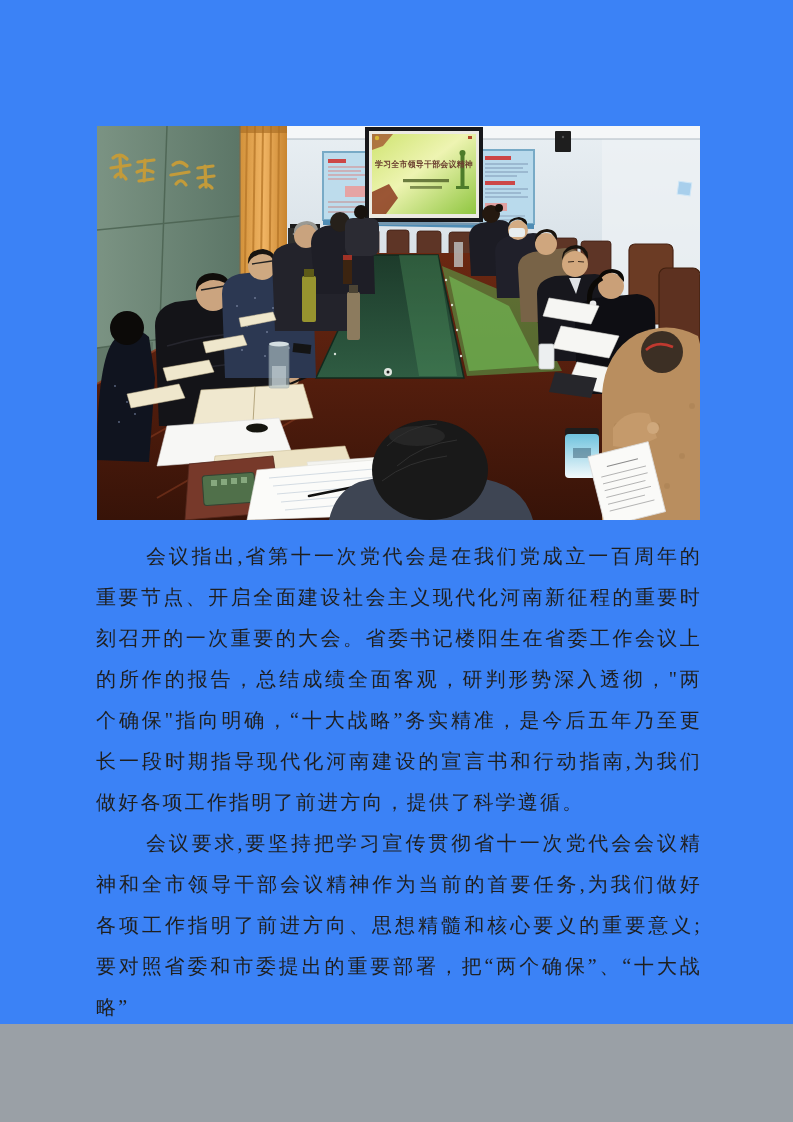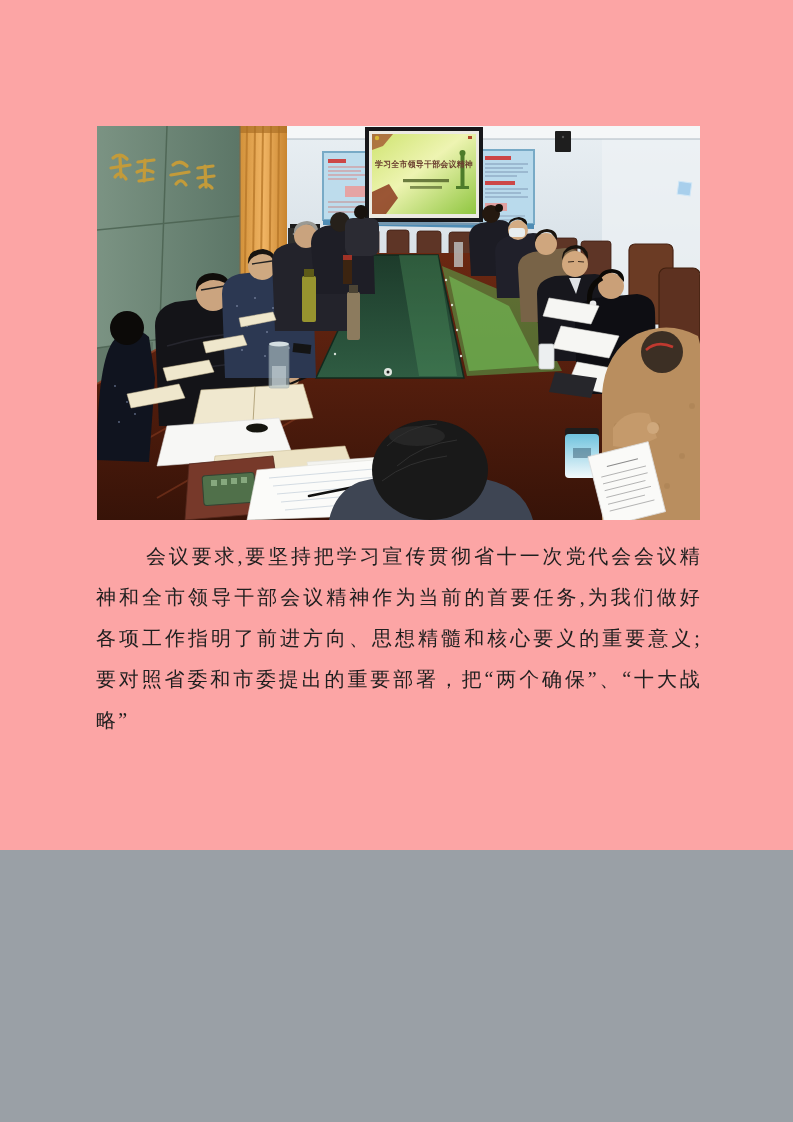--- a/index.html
+++ b/index.html
@@ -1,16 +1,16 @@
 <!DOCTYPE html>
 <html><head>
 <meta charset="utf-8">
 <style>
   html,body{margin:0;padding:0;background:#9aa0a6;}
-  .page{position:relative;width:793px;height:850px;margin:0 auto;background:#fca5a5;overflow:hidden;
+  .page{position:relative;width:793px;height:1024px;margin:0 auto;background:#3b82f6;overflow:hidden;
         font-family:"Liberation Serif","DejaVu Serif",serif;}
   .photo{position:absolute;left:97px;top:126px;width:603px;height:394px;margin:0;overflow:hidden;}
   .photo svg{display:block;}
   .article{position:absolute;left:96px;top:536px;width:606px;font-size:20px;line-height:41px;
            letter-spacing:2.2px;color:#1f1f1f;text-align:justify;text-justify:inter-ideograph;}
   .article p{margin:0;text-indent:50px;}
   .slide-title-text{font-family:"Liberation Serif","DejaVu Serif",serif;font-weight:bold;}
 </style>
 </head>
 <body>
@@ -426,16 +426,17 @@
           <path d="M290,320 Q310,300 340,298"></path>
           <path d="M300,340 Q325,318 360,314"></path>
           <path d="M285,355 Q310,335 350,330"></path>
         </g>
         <ellipse cx="320" cy="310" rx="28" ry="10" fill="#2e2e2e" opacity="0.6"></ellipse>
       </g>
     </svg>
   </figure>
 
   <div class="article">
+    <p>会议指出,省第十一次党代会是在我们党成立一百周年的重要节点、开启全面建设社会主义现代化河南新征程的重要时刻召开的一次重要的大会。省委书记楼阳生在省委工作会议上的所作的报告，总结成绩全面客观，研判形势深入透彻，"两个确保"指向明确，“十大战略”务实精准，是今后五年乃至更长一段时期指导现代化河南建设的宣言书和行动指南,为我们做好各项工作指明了前进方向，提供了科学遵循。</p>
     <p>会议要求,要坚持把学习宣传贯彻省十一次党代会会议精神和全市领导干部会议精神作为当前的首要任务,为我们做好各项工作指明了前进方向、思想精髓和核心要义的重要意义;要对照省委和市委提出的重要部署，把“两个确保”、“十大战略”</p>
   </div>
 
 </div>
 
 </body></html>

